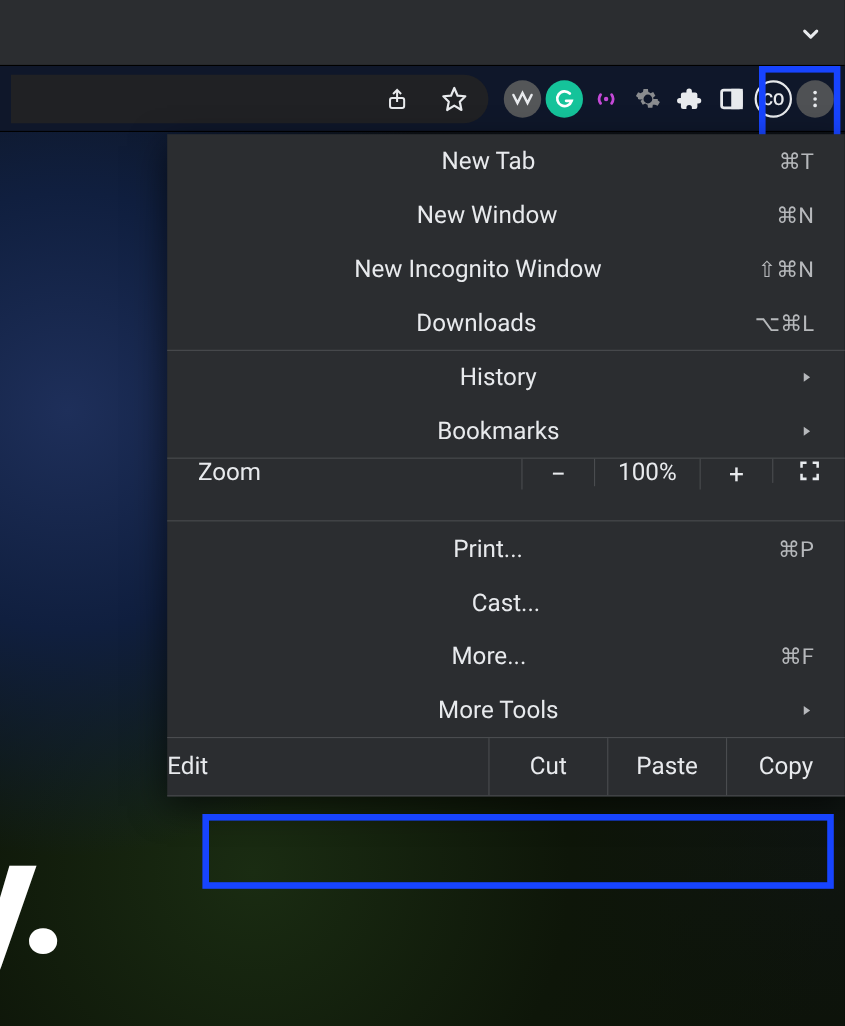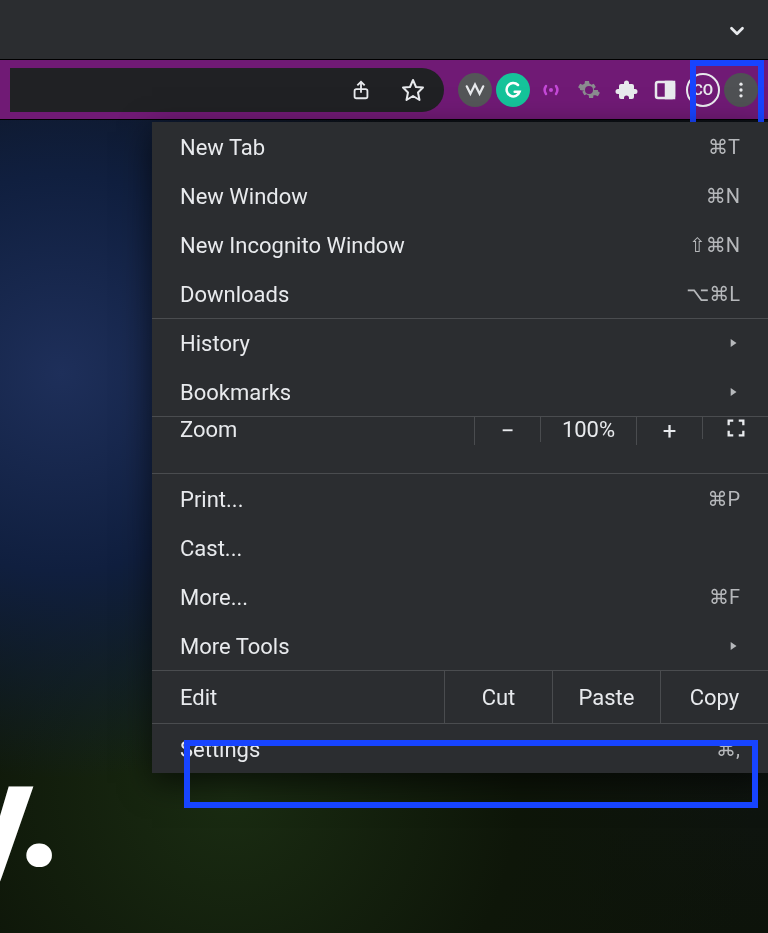--- a/index.html
+++ b/index.html
@@ -43,21 +43,21 @@
     position: absolute;
     right: 20px;
     top: 20px;
     color: #e8eaed;
   }
 
   .toolbar {
     position: absolute;
     top: 60px; left: 0; right: 0;
     height: 60px;
-    background: #701a75;
+    background: #0f172a;
     display: flex;
     align-items: center;
     justify-content: flex-end;
     padding: 0 10px;
     gap: 4px;
     border-bottom: 1px solid #000;
   }
   .addr-end {
     background: #202124;
     border-radius: 0 24px 24px 0;
@@ -101,20 +101,21 @@
     font-size: 22px;
     box-shadow: 0 10px 30px rgba(0,0,0,.6);
     border-radius: 0;
   }
   .menu-row {
     display: flex;
     align-items: center;
     height: 49px;
     padding: 0 28px 0 28px;
     border-top: 1px solid transparent;
+    text-align: center;
   }
   .menu-row.sep-before { border-top: 1px solid #4a4c4f; }
   .menu-row .label { flex: 1; }
   .menu-row .kbd { color: #b6b8bb; font-size: 20px; }
   .menu-row .sub { color: #b6b8bb; }
 
   .zoom-row {
     display: flex;
     align-items: flex-start;
     height: 58px;
@@ -135,21 +136,21 @@
   .zoom-cell.pct { width: 96px; font-size:22px; }
 
   .edit-row {
     display:flex;
     align-items:stretch;
     height: 54px;
     border-top: 1px solid #4a4c4f;
     border-bottom: 1px solid #4a4c4f;
   }
   .edit-row .elabel {
-    flex:1; padding-left:28px;
+    flex:1; 
     display:flex; align-items:center;
   }
   .edit-cell {
     width: 108px;
     border-left: 1px solid #4a4c4f;
     display:flex; align-items:center; justify-content:center;
   }
 
   svg { display:block; }
 </style>
@@ -296,19 +297,15 @@
     </span>
   </div>
 
   <div class="edit-row">
     <span class="elabel">Edit</span>
     <span class="edit-cell">Cut</span>
     <span class="edit-cell">Paste</span>
     <span class="edit-cell">Copy</span>
   </div>
 
-  <div class="menu-row">
-    <span class="label">Settings</span>
-    <span class="kbd">⌘,</span>
-  </div>
 </div>
 
 <div class="hl hl-settings"></div>
 
 </body></html>

